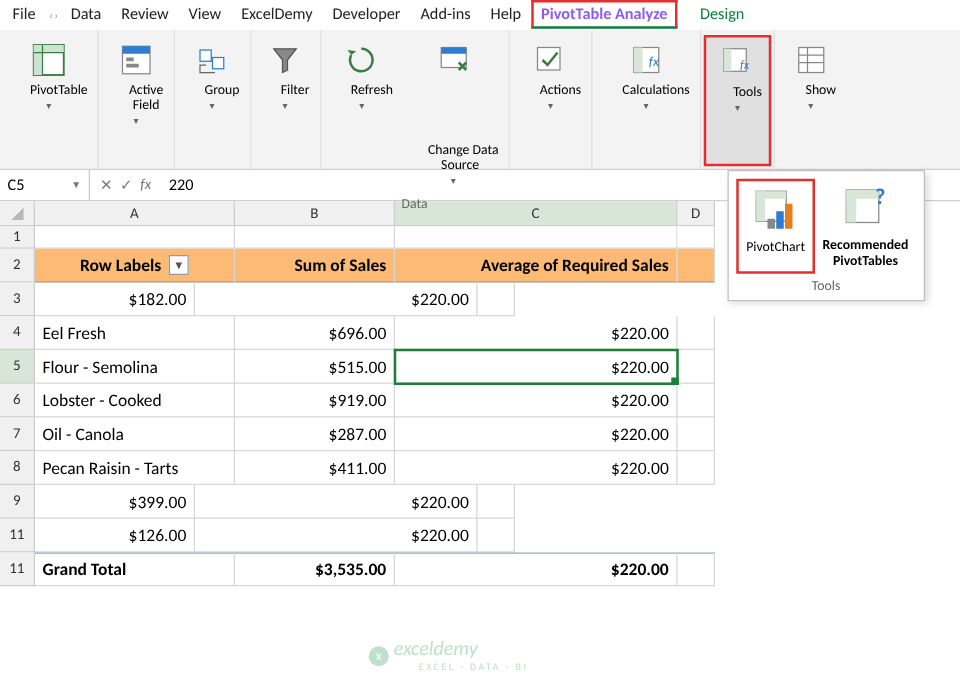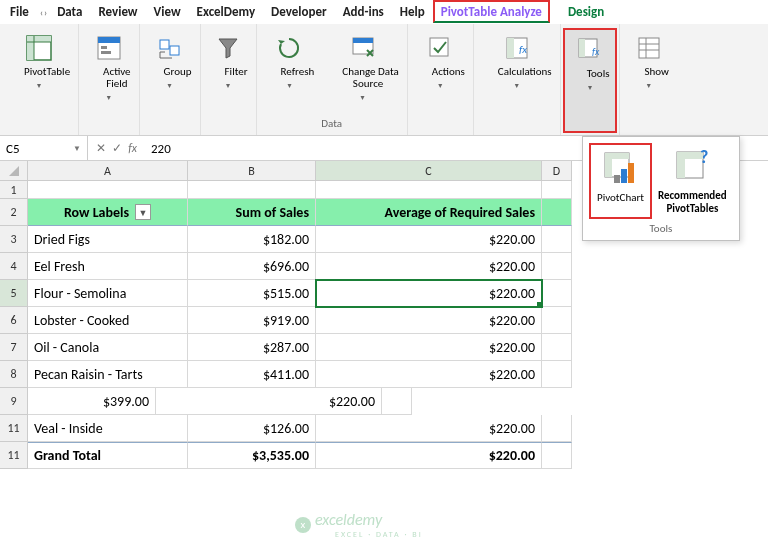--- a/index.html
+++ b/index.html
@@ -1,20 +1,20 @@
 <!DOCTYPE html>
 <html><head>
 <meta charset="utf-8">
 <style>
 * { box-sizing: border-box; margin: 0; padding: 0; font-family: 'Segoe UI', Calibri, sans-serif; }
 body { background: #fff; width: 768px; height: 558px; overflow: hidden; position: relative; }
 
 
 .tabs { display: flex; align-items: center; background: #fff; border-bottom: 1px solid #fff; font-size: 13px; height: 24px; padding-left: 2px; }
-.tab { padding: 4px 8px; color: #222; cursor: pointer; position: relative; font-weight: bold; }
+.tab { padding: 4px 8px; color: #222; cursor: pointer; position: relative; }
 .tab.active { color: #8b5cf6; font-weight: 600; border: 2px solid #e03030; border-bottom: 2px solid #0a7d3e; padding: 2px 6px; }
 .tab.design { color: #0a7d3e; }
 .tab .arrow { font-size: 9px; margin-left: 1px; color: #888; }
 
 
 .ribbon { display: flex; background: #f3f3f3; border-bottom: 1px solid #d0d0d0; height: 112px; position: relative; }
 .group { display: flex; flex-direction: column; align-items: center; border-right: 1px solid #e0e0e0; padding: 4px 2px 2px; position: relative; }
 .group-items { display: flex; flex: 1; }
 .group-label { font-size: 11px; color: #666; padding: 2px 0 3px; text-align: center; width: 100%; }
 .btn { display: flex; flex-direction: column; align-items: center; justify-content: flex-start; padding: 4px 6px; min-width: 44px; cursor: pointer; font-size: 11px; text-align: center; gap: 2px; }
@@ -26,38 +26,38 @@
 
 .tools-panel { position: absolute; top: 136px; left: 582px; background: #fff; border: 1px solid #c0c0c0; box-shadow: 2px 2px 6px rgba(0,0,0,.15); padding: 6px 6px 2px; z-index: 10; display: flex; flex-direction: column; }
 .tools-items { display: flex; }
 .tools-panel .pbtn { display: flex; flex-direction: column; align-items: center; padding: 4px 6px; font-size: 11px; text-align: center; cursor: pointer; }
 .tools-panel .pbtn .pico { width: 40px; height: 40px; display: flex; align-items: center; justify-content: center; margin-bottom: 2px; }
 .tools-panel .pbtn.highlight { border: 2px solid #e03030; }
 .tools-panel .plabel { text-align: center; font-size: 11px; color: #666; padding: 3px 0; }
 
 
 .formula-row { display: flex; align-items: center; border-bottom: 1px solid #d0d0d0; height: 25px; background: #fff; font-size: 13px; }
-.namebox { width: 88px; border-right: 1px solid #ccc; display: flex; align-items: center; padding: 0 6px; justify-content: space-between; height: 100%; }
+.namebox { width: 72px; border-right: 1px solid #ccc; display: flex; align-items: center; padding: 0 6px; justify-content: space-between; height: 100%; }
 .namebox .nbdd { font-size: 8px; color: #777; }
 .fx-area { display: flex; align-items: center; flex: 1; height: 100%; }
 .fx-btns { display: flex; gap: 6px; padding: 0 8px; color: #777; font-size: 12px; }
 .fx-input { padding-left: 6px; }
 
 
 .grid { display: flex; }
 .corner { width: 28px; height: 20px; border-right: 1px solid #ccc; border-bottom: 1px solid #ccc; background: #f0f0f0; display:flex; align-items:center; justify-content:center;}
 .colheads { display: flex; }
 .colhead { height: 20px; border-right: 1px solid #ccc; border-bottom: 1px solid #ccc; background: #f0f0f0; text-align: center; font-size: 12px; line-height: 20px; color: #333; }
 .colA { width: 160px; } .colB { width: 128px; } .colC { width: 226px; } .colD { width: 30px; }
 .rowhead { width: 28px; border-right: 1px solid #ccc; border-bottom: 1px solid #ccc; background: #f0f0f0; text-align: center; font-size: 12px; color: #333; display:flex; align-items:center; justify-content:center;}
 .cells { }
 .row { display: flex; height: 27px; }
 .cell { border-right: 1px solid #d8d8d8; border-bottom: 1px solid #d8d8d8; font-size: 14px; padding: 0 6px; display: flex; align-items: center; }
 .cell.right { justify-content: flex-end; }
-.row.header .cell { font-weight: 700; background: #86efac; border-bottom: 1px solid #8faac8; }
+.row.header .cell { font-weight: 700; background: #fdba74; border-bottom: 1px solid #8faac8; }
 .row.header .cell.colA { justify-content: center; gap: 6px; }
 .dropbtn { width: 16px; height: 16px; border: 1px solid #999; background: #fff; display: inline-flex; align-items: center; justify-content: center; font-size: 9px; color: #555; }
 .row.total .cell { font-weight: 700; border-top: 1px solid #8faac8; }
 .row.r1 { height: 18px; }
 .row.r1 .cell { background: #fff; }
 .colhead.selC { background: #d8e6d8; }
 .rowhead.selR { background: #d8e6d8; }
 .cell.selected { outline: 2px solid #1a7f37; outline-offset: -1px; background: #fff; position: relative; }
 .cell.selected::after { content: ''; position: absolute; right: -2px; bottom: -2px; width: 6px; height: 6px; background: #1a7f37; }
 
@@ -159,21 +159,21 @@
           <span class="dd">▾</span>
       </div>
       <div class="btn">
         <span class="ico">
             <svg width="28" height="28">
               <rect x="4" y="4" width="20" height="16" fill="#fff" stroke="#888"></rect>
               <rect x="4" y="4" width="20" height="5" fill="#2d7dd2"></rect>
               <path d="M18 16 L24 22 M24 16 L18 22" stroke="#3a7d44" stroke-width="2"></path>
             </svg>
           </span>
-        <span class="lbl" style="white-space:pre;">Change Data
+        <span class="lbl" style="white-space:pre;margin-top:48px;">Change Data
 Source  </span>
           <span class="dd">▾</span>
       </div>
     </div>
     <div class="group-label">Data</div>
   </div>
   <div class="group">
     <div class="group-items">
       <div class="btn">
         <span class="ico">
@@ -309,21 +309,20 @@
       <span>Row Labels</span>
       <span class="dropbtn">▼</span>
     </div>
     <div class="cell colB right">Sum of Sales</div>
     <div class="cell colC right">Average of Required Sales</div>
     <div class="cell colD"></div>
   </div>
   <div id="data-rows">
       <div class="row">
         <div class="rowhead">3</div>
-        <div class="cell colA">Dried Figs</div>
         <div class="cell colB right">$182.00</div>
         <div class="cell colC right">$220.00</div>
         <div class="cell colD"></div>
       </div>
       <div class="row">
         <div class="rowhead">4</div>
         <div class="cell colA">Eel Fresh</div>
         <div class="cell colB right">$696.00</div>
         <div class="cell colC right">$220.00</div>
         <div class="cell colD"></div>
@@ -357,21 +356,20 @@
         <div class="cell colD"></div>
       </div>
       <div class="row">
         <div class="rowhead">9</div>
         <div class="cell colB right">$399.00</div>
         <div class="cell colC right">$220.00</div>
         <div class="cell colD"></div>
       </div>
       <div class="row">
         <div class="rowhead">11</div>
-        <div class="cell colA">Veal - Inside</div>
         <div class="cell colB right">$126.00</div>
         <div class="cell colC right">$220.00</div>
         <div class="cell colD"></div>
       </div>
     </div>
   <div class="row total">
     <div class="rowhead">11</div>
     <div class="cell colA">Grand Total</div>
     <div class="cell colB right">$3,535.00</div>
     <div class="cell colC right">$220.00</div>

